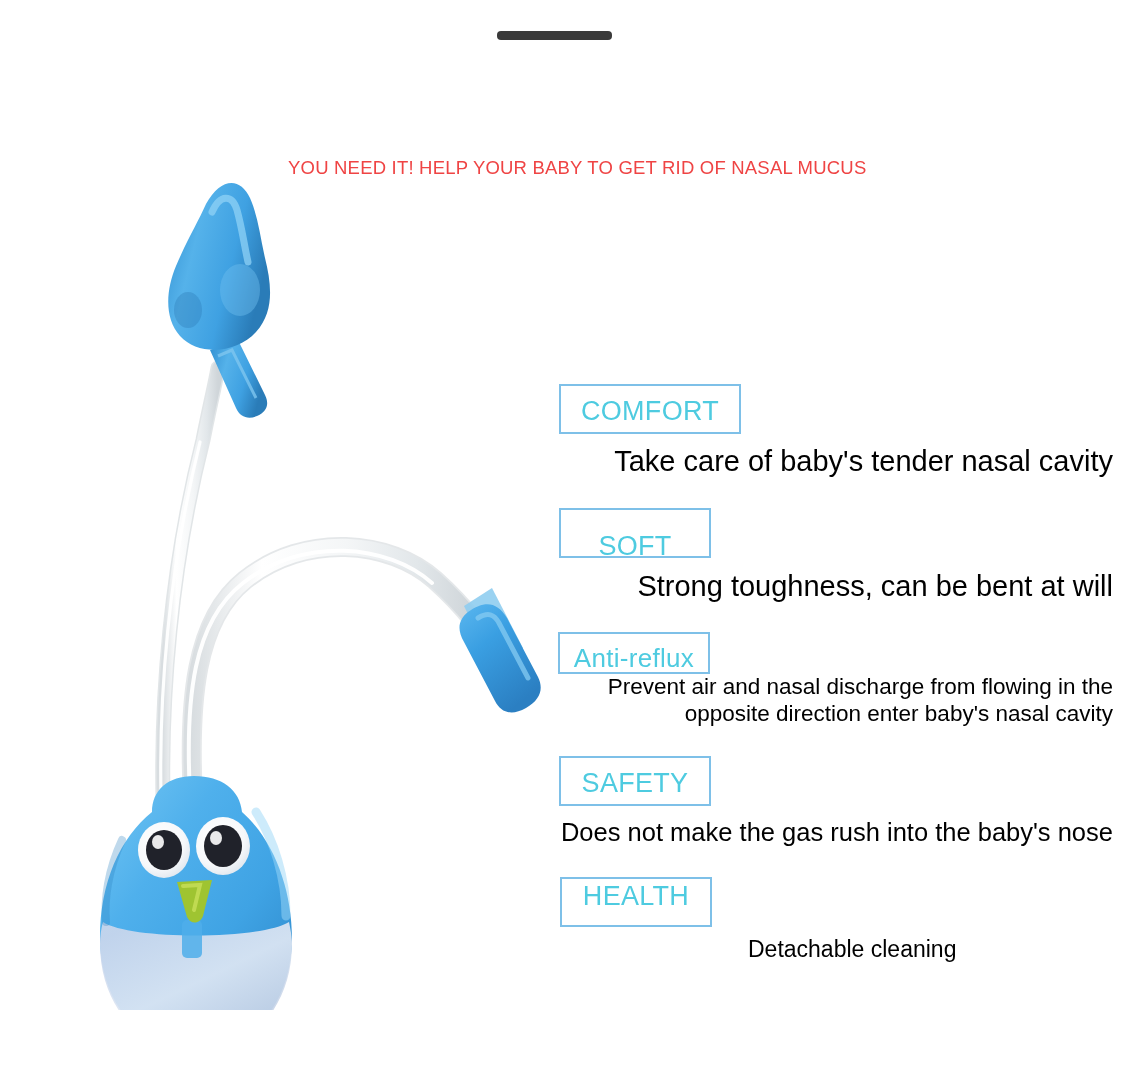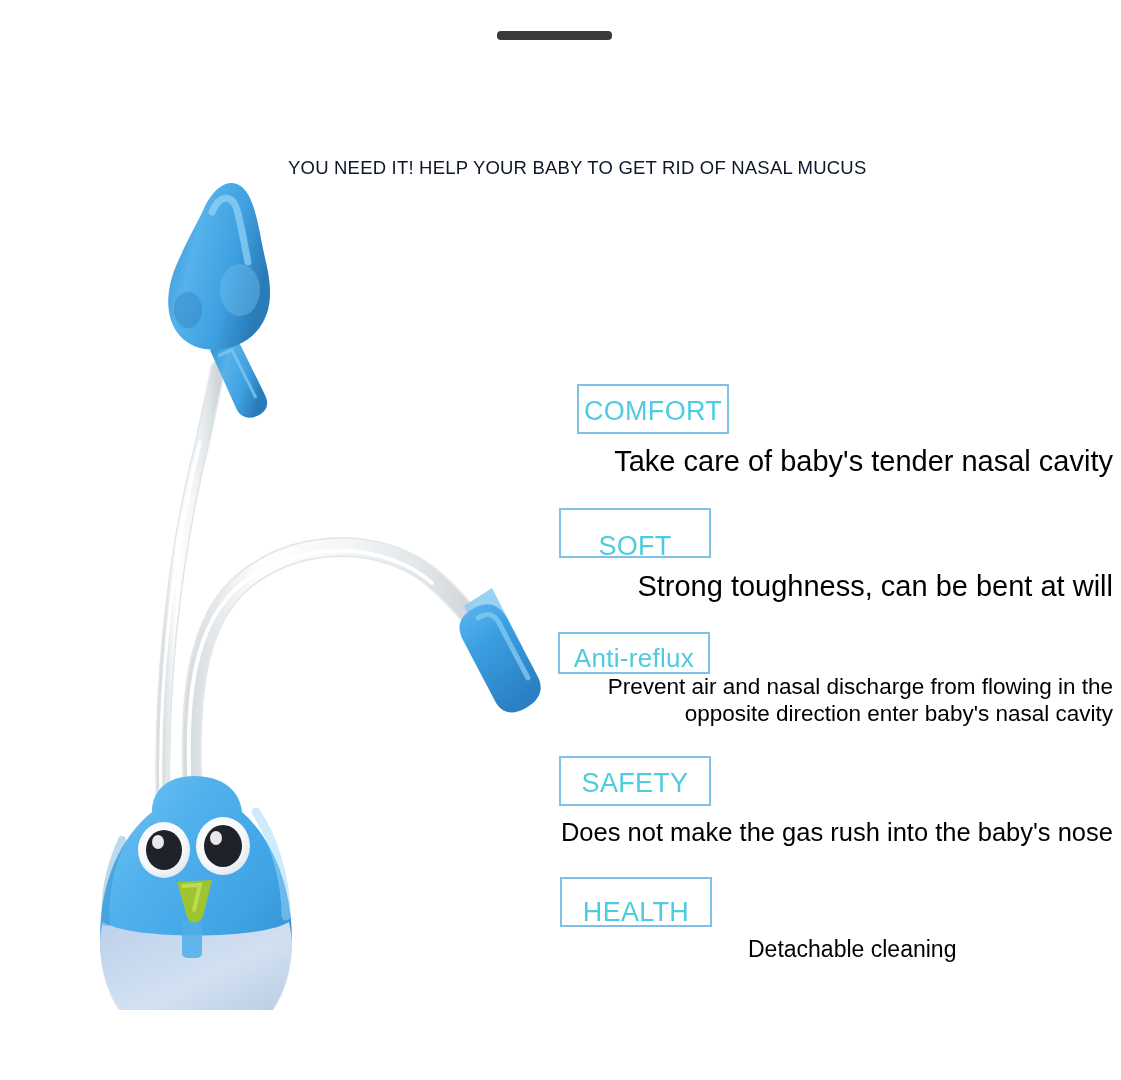--- a/index.html
+++ b/index.html
@@ -30,21 +30,21 @@
     border-radius: 4px;
   }
 
   
   #headline {
     position: absolute;
     left: 288px;
     top: 157px;
     font-size: 18.5px;
     letter-spacing: 0.2px;
-    color: #0f172a;
+    color: #ef4444;
     white-space: nowrap;
     font-weight: 400;
   }
 
   
   #product {
     position: absolute;
     left: 60px;
     top: 140px;
     width: 500px;
@@ -72,33 +72,33 @@
     letter-spacing: 0.3px;
     white-space: nowrap;
   }
   .feature-desc {
     color: #000000;
     text-align: right;
     white-space: nowrap;
   }
 
   
-  .f-comfort .feature-box { position:absolute; left:19px;  top:0px;   width:152px; height:50px; padding-top:12px; }
+  .f-comfort .feature-box { position:absolute; left:1px;  top:0px;   width:182px; height:50px; padding-top:12px; }
   .f-comfort .feature-desc{ position:absolute; left:0px;  top:61px;  width:555px; font-size:29px; }
 
   .f-soft .feature-box    { position:absolute; left:1px;  top:124px; width:152px; height:50px; padding-top:23px; }
   .f-soft .feature-desc   { position:absolute; left:0px;  top:186px; width:555px; font-size:29px; }
 
   .f-anti .feature-box    { position:absolute; left:0px;  top:248px; width:152px; height:42px; padding-top:11px; font-size:26px; }
   .f-anti .feature-desc   { position:absolute; left:0px;  top:289px; width:555px; font-size:22.5px; line-height:1.22; white-space:normal; }
 
   .f-safety .feature-box  { position:absolute; left:1px;  top:372px; width:152px; height:50px; padding-top:12px; }
   .f-safety .feature-desc { position:absolute; left:0px;  top:434px; width:555px; font-size:25.5px; }
 
-  .f-health .feature-box  { position:absolute; left:2px;  top:493px; width:152px; height:50px; padding-top:20px; }
+  .f-health .feature-box  { position:absolute; left:2px;  top:493px; width:152px; height:50px; padding-top:4px; }
   .f-health .feature-desc { position:absolute; left:0px;  top:552px; width:448px; font-size:23px; text-align:left; padding-left:190px; box-sizing:border-box; }
 </style>
 </head>
 <body>
 
 <div id="page">
 
   <div id="top-bar"></div>
 
   <div id="headline">YOU NEED IT! HELP YOUR BABY TO GET RID OF NASAL MUCUS</div>

